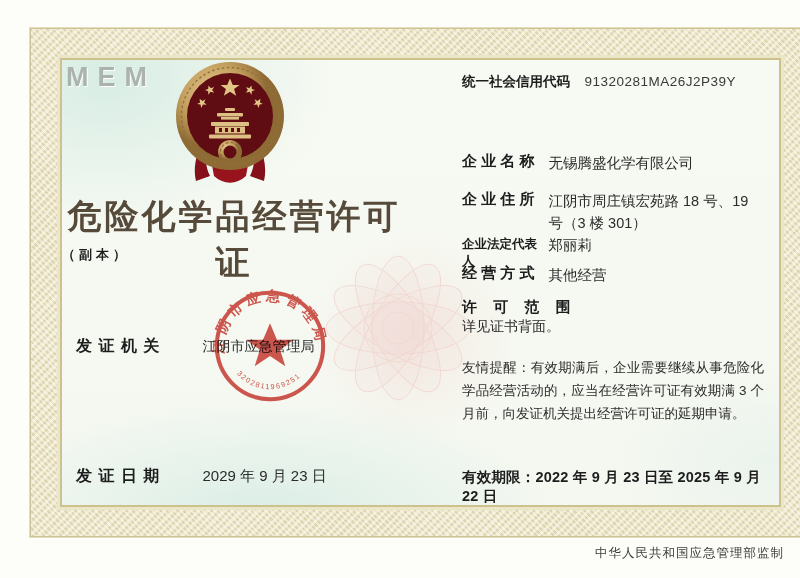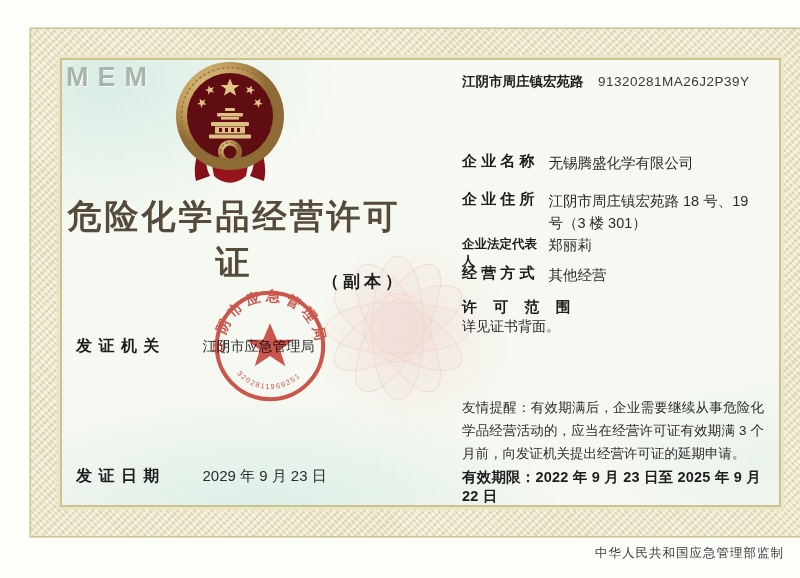--- a/index.html
+++ b/index.html
@@ -36,22 +36,22 @@
     font-size:27px; font-weight:bold; letter-spacing:9px;
     color:#aab3ac; text-shadow:1px 1px 0 #ffffff;
   }
   .emblem { position:absolute; left:102px; top:-2px; width:132px; height:130px; }
   .title {
     position:absolute; left:0; top:134px; width:344px;
     text-align:center; font-family:"Liberation Serif", serif;
     font-size:34px; font-weight:bold; letter-spacing:3px; color:#564a3a;
   }
   .subtitle {
-    position:absolute; left:0; top:186px; width:344px; text-align:right;
-    font-size:17px; font-weight:bold; letter-spacing:4px; color:#1d1d1d;margin-top:24px;
+    position:absolute; left:0; top:186px; width:344px; text-align:left;
+    font-size:13px; font-weight:bold; letter-spacing:4px; color:#1d1d1d;
   }
   .row { position:absolute; white-space:nowrap; }
   .lbl-l {
     display:inline-block; width:122px; font-weight:bold;
     font-size:16px; color:#1d1d1d; letter-spacing:1px;
   }
   .val-l { font-size:15px; color:#2c2c2c; }
   
   .rcol { position:absolute; left:400px; top:0; width:300px; }
   .rrow { position:absolute; left:0; }
@@ -168,21 +168,21 @@
         <textPath href="#arcT" startOffset="7">江阴市应急管理局</textPath>
       </text>
       <path id="arcB" d="M21,82 A45,45 0 0 0 99,82" fill="none"></path>
       <text font-size="7.5" fill="#d04a42" letter-spacing="1.6">
         <textPath href="#arcB" startOffset="8">3202811969251</textPath>
       </text>
     </svg>
 
     <div class="rcol">
       <div class="rrow" style="top:12px;">
-        <span class="code-lbl">江阴市周庄镇宏苑路</span>
+        <span class="code-lbl">统一社会信用代码</span>
         <span class="code-val">91320281MA26J2P39Y</span>
       </div>
       <div class="rrow" style="top:92px;">
         <span class="lbl-r">企 业 名 称</span>
         <span class="val-r">无锡腾盛化学有限公司</span>
       </div>
       <div class="rrow" style="top:130px;">
         <span class="lbl-r">企 业 住 所</span>
         <span class="val-r">江阴市周庄镇宏苑路 18 号、19 号（3 楼 301）</span>
       </div>
@@ -191,21 +191,21 @@
         <span class="val-r">郑丽莉</span>
       </div>
       <div class="rrow" style="top:204px;">
         <span class="lbl-r">经 营 方 式</span>
         <span class="val-r">其他经营</span>
       </div>
       <div class="rrow" style="top:238px;">
         <div class="scope-lbl">许 可 范 围</div>
         <div class="scope-val">详见证书背面。</div>
       </div>
-      <div class="rrow reminder" style="top:296px;margin-top:40px;">友情提醒：有效期满后，企业需要继续从事危险化学品经营活动的，应当在经营许可证有效期满 3 个月前，向发证机关提出经营许可证的延期申请。</div>
+      <div class="rrow reminder" style="top:296px;">友情提醒：有效期满后，企业需要继续从事危险化学品经营活动的，应当在经营许可证有效期满 3 个月前，向发证机关提出经营许可证的延期申请。</div>
       <div class="rrow validity" style="top:408px;">
         <span>有效期限：</span><span>2022 年 9 月 23 日至 2025 年 9 月 22 日</span>
       </div>
     </div>
 
   </div>
 </div>
 
 <div class="footer">中华人民共和国应急管理部监制</div>
 

